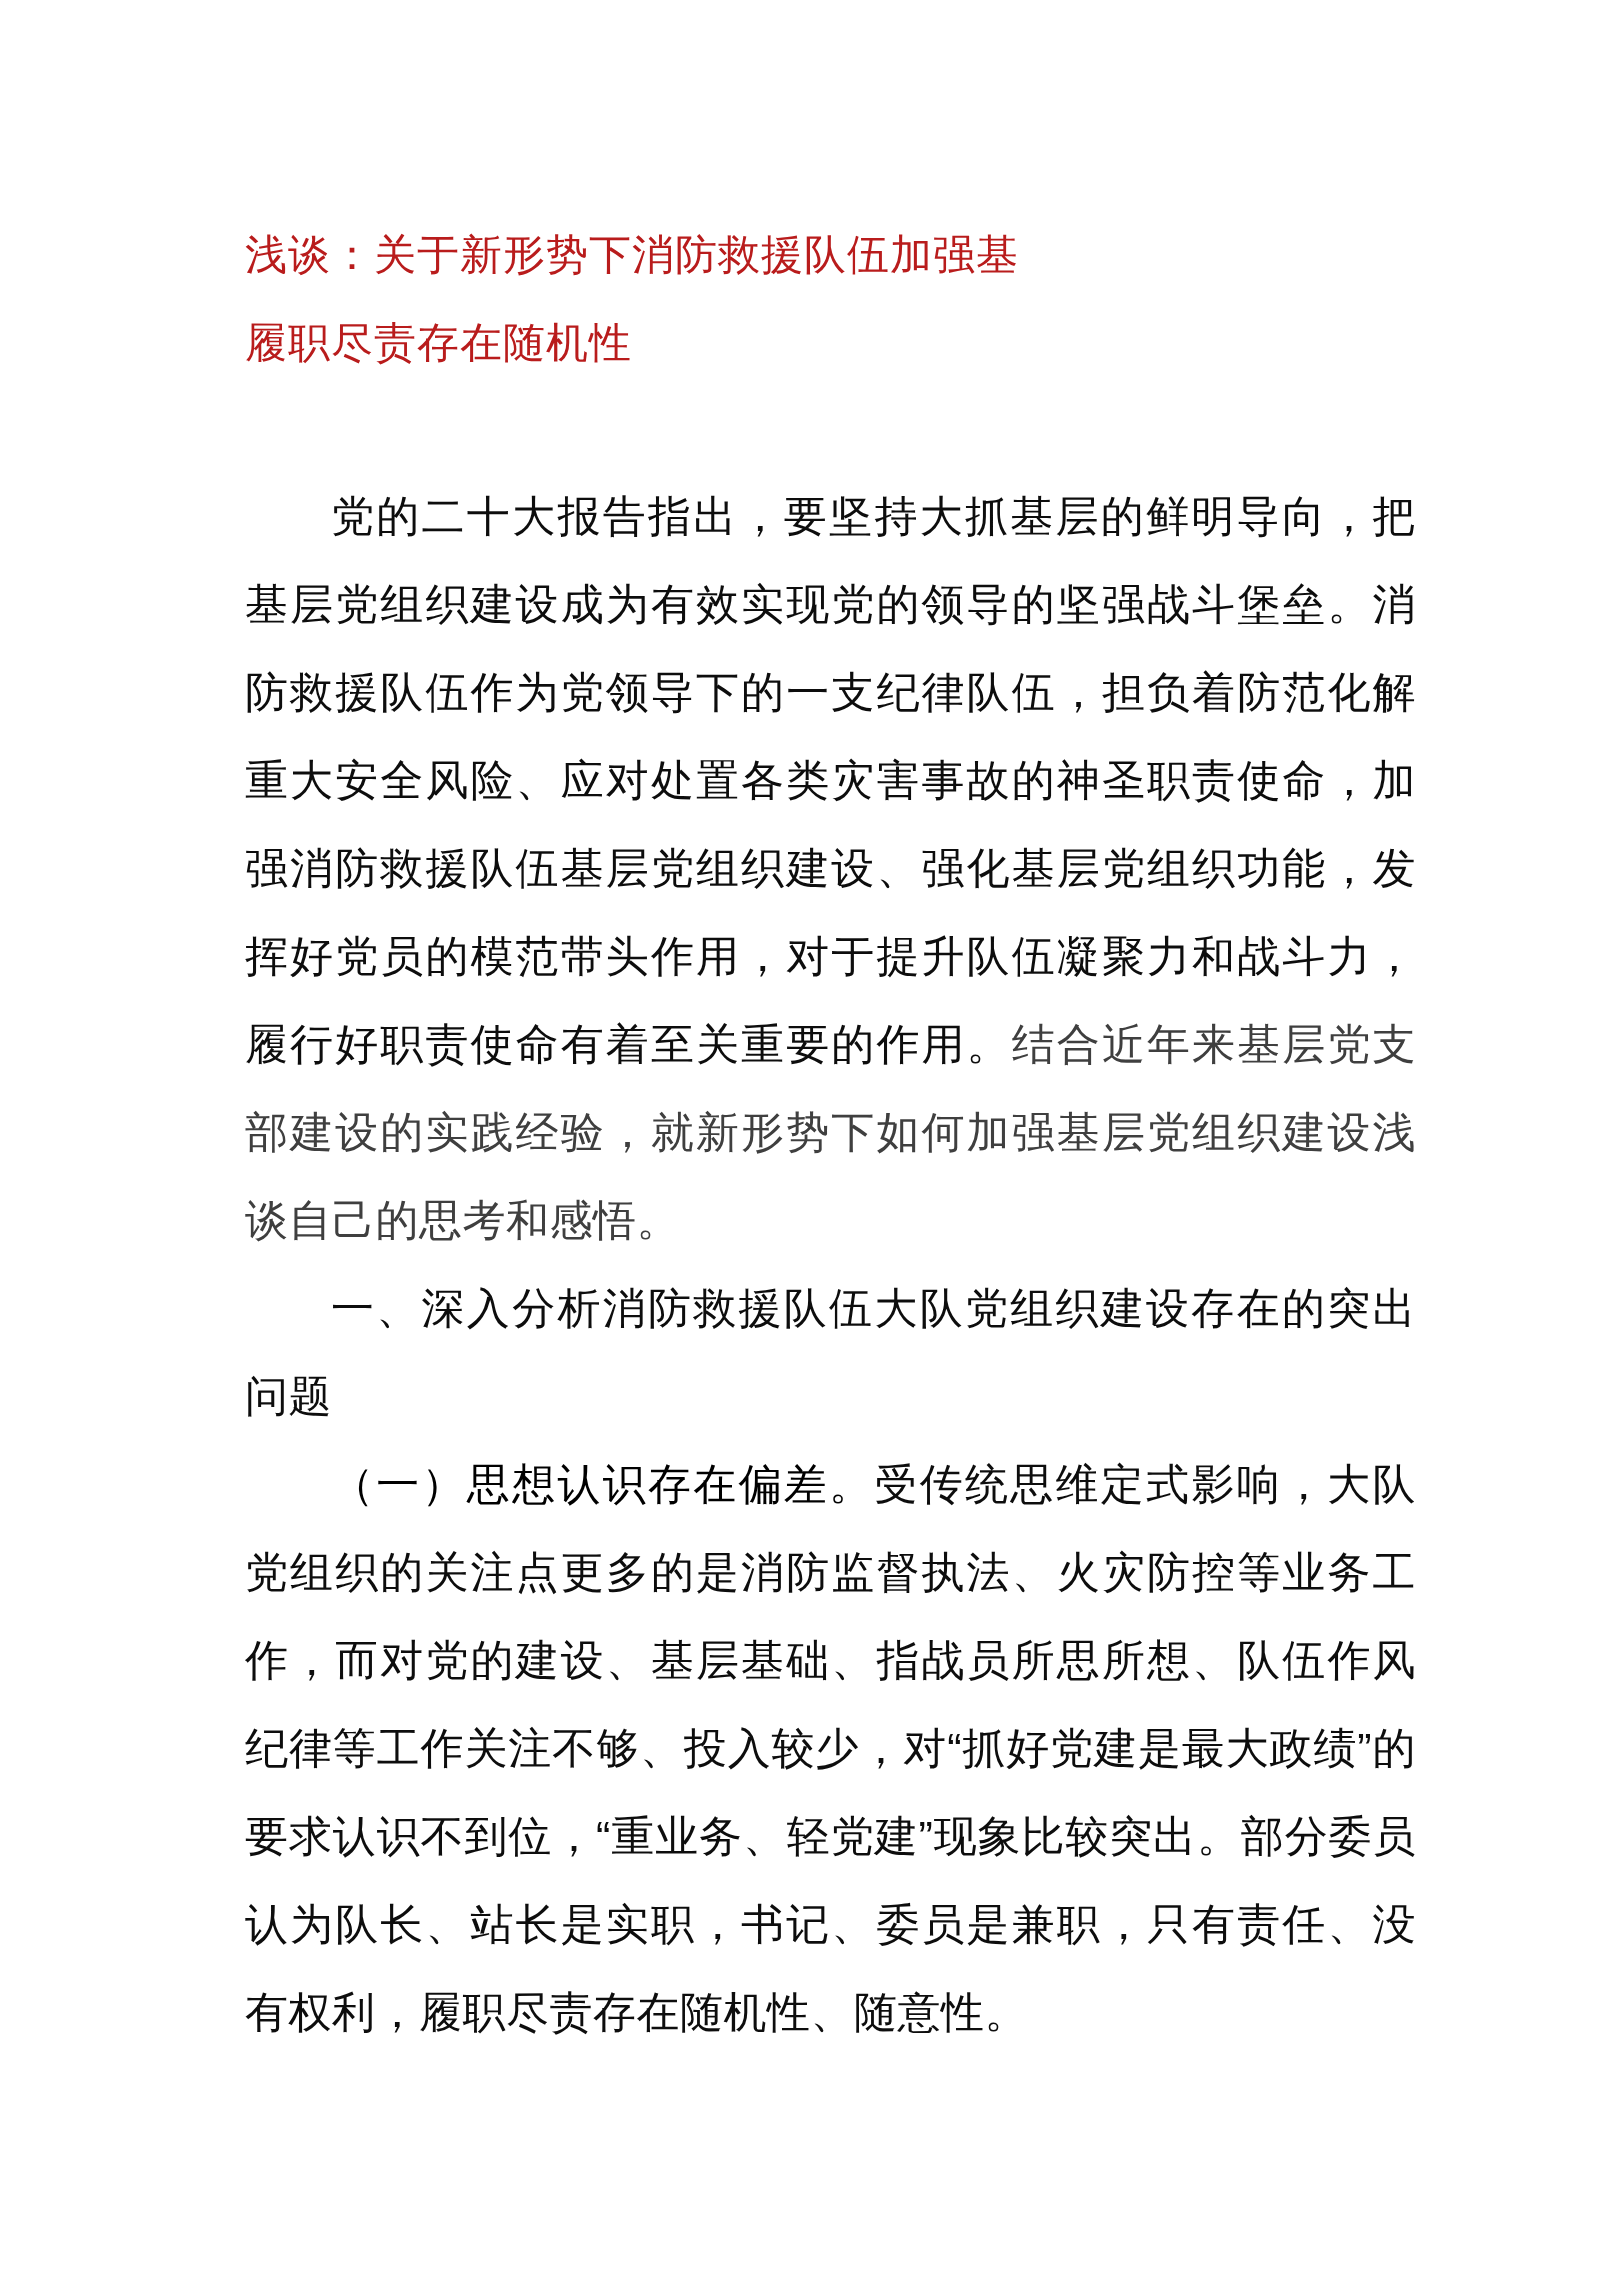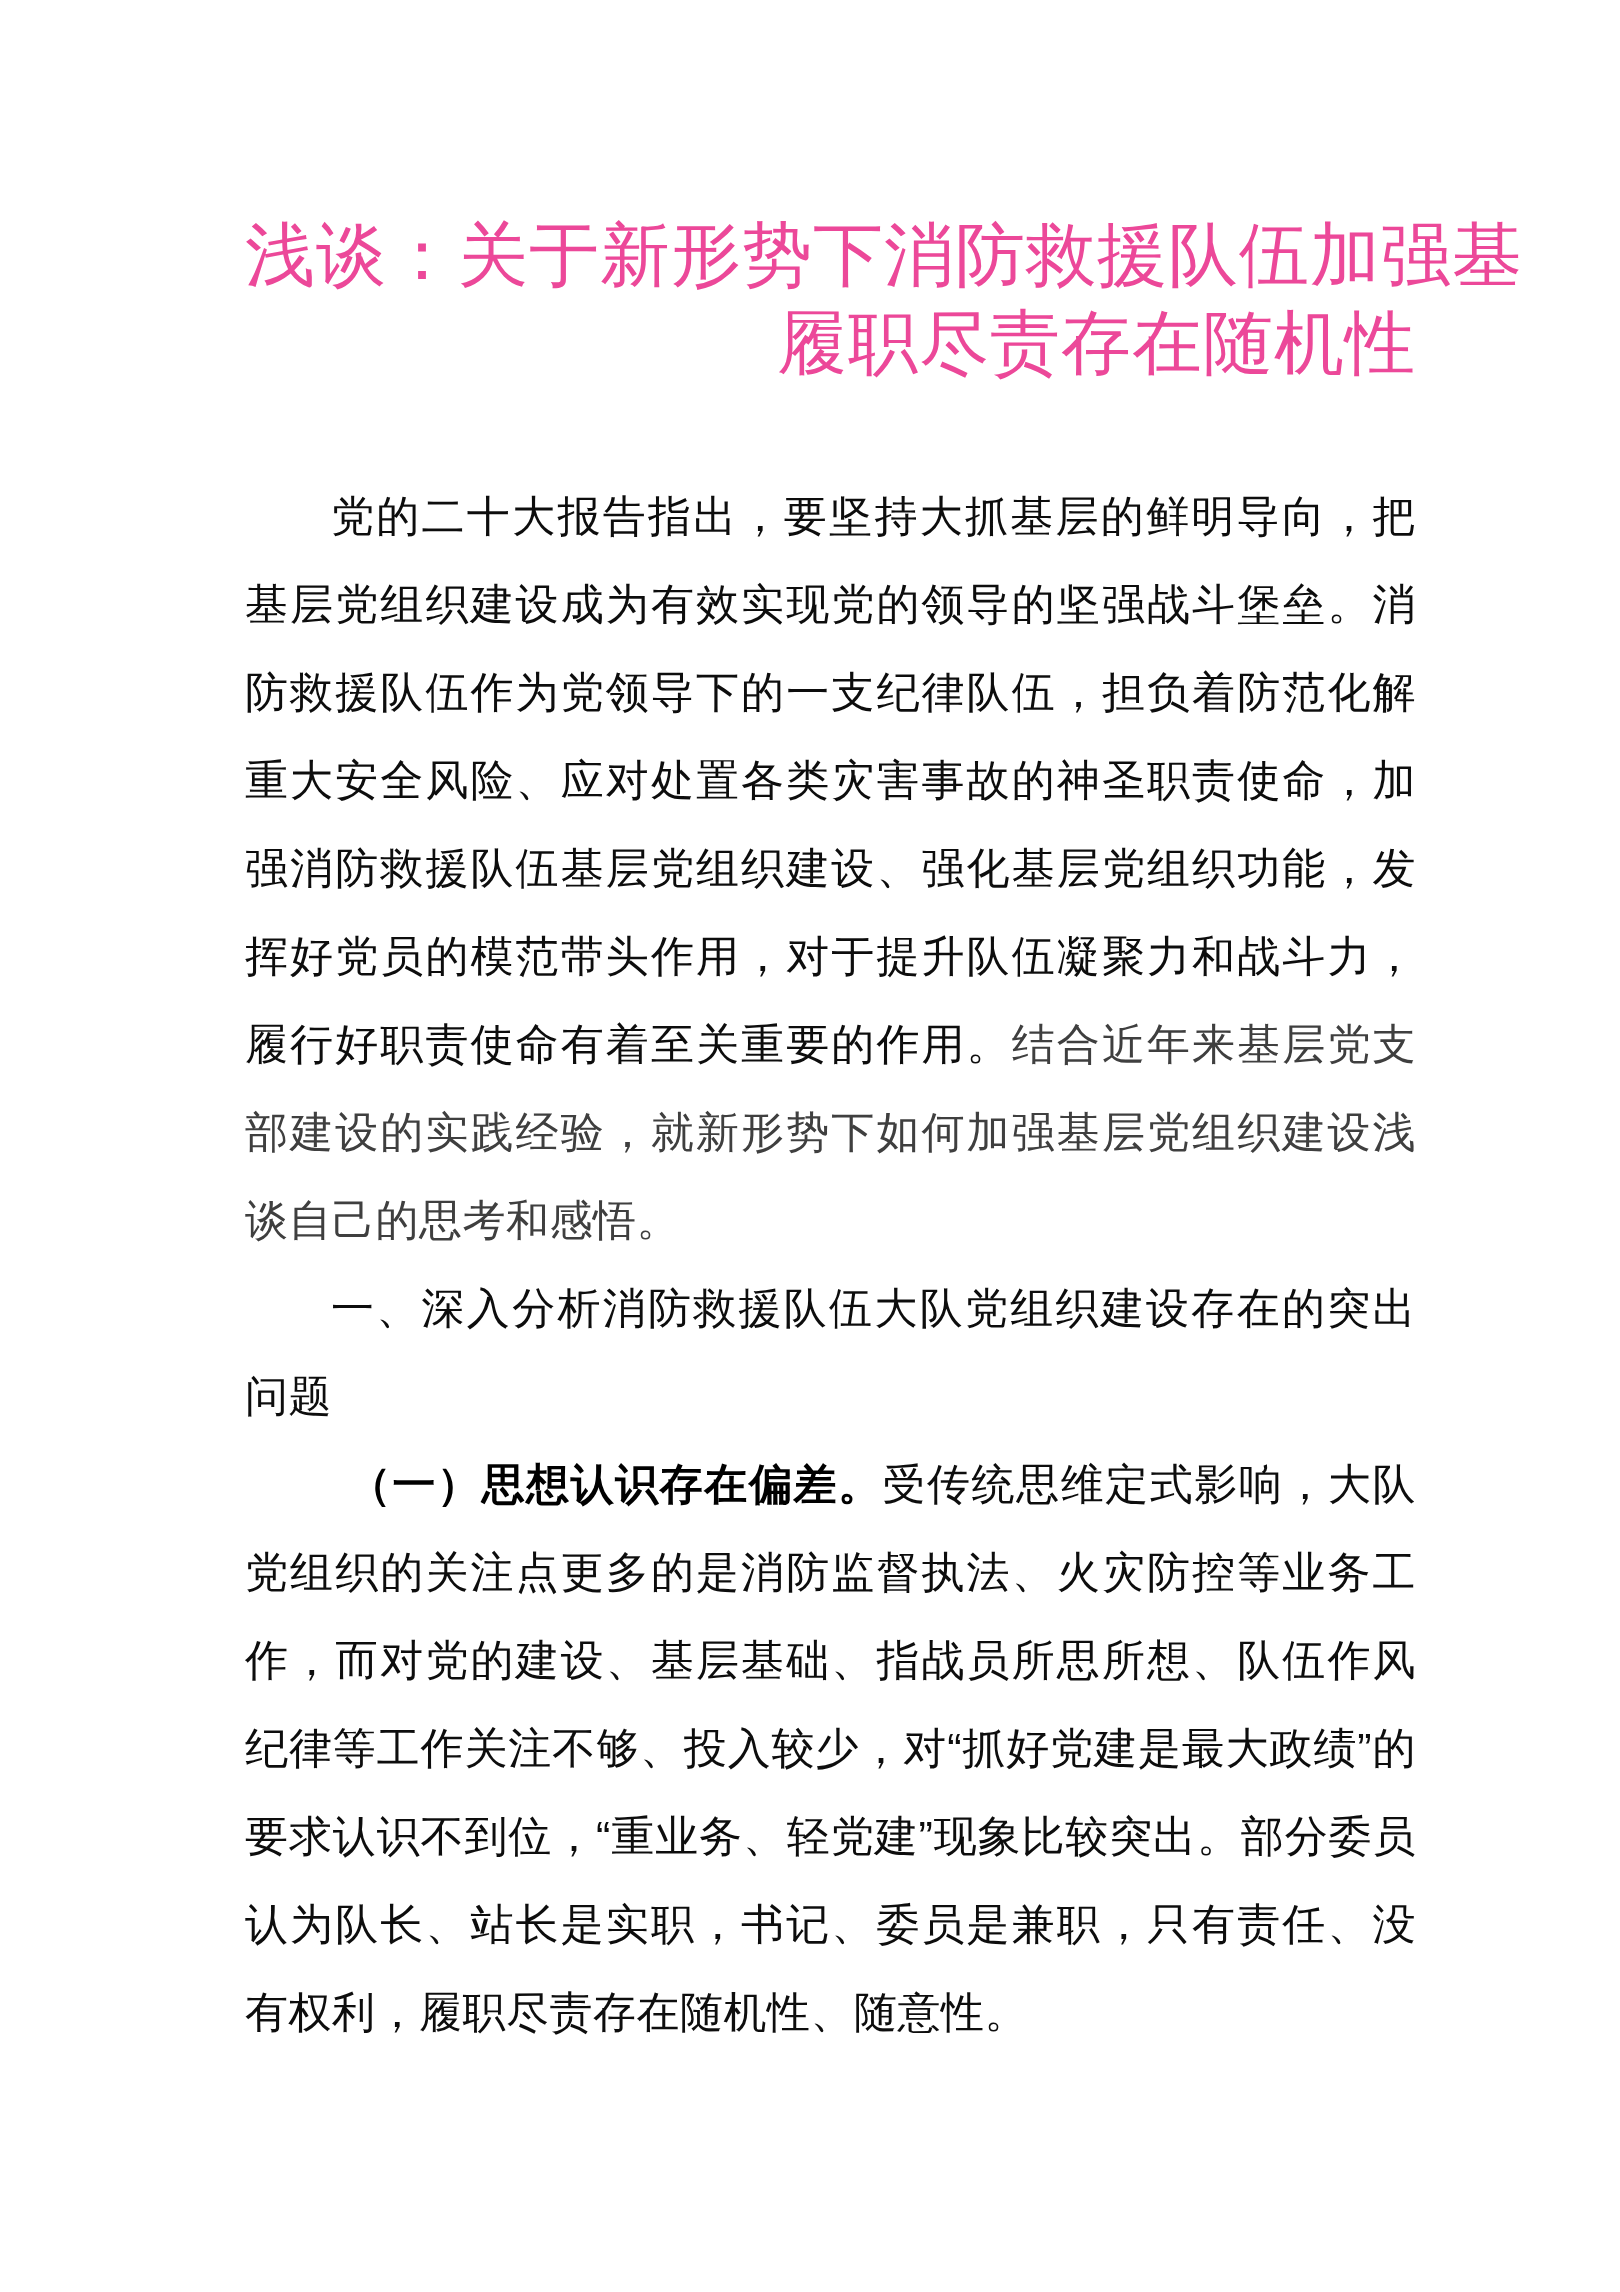--- a/index.html
+++ b/index.html
@@ -12,26 +12,26 @@
     width: 1620px;
     height: 2293px;
     background: #ffffff;
     box-sizing: border-box;
     padding: 211px 204px 0 245px;
     font-family: "Liberation Sans", "DejaVu Sans", sans-serif;
     overflow: hidden;
   }
   .doc-title {
     margin: 0 0 85px 0;
-    font-size: 70px;
+    font-size: 42px;
     line-height: 88px;
     font-weight: 400;
     letter-spacing: 1px;
-    color: #ec4899;
-    text-align: right;
+    color: #b91c1c;
+    text-align: left;
   }
   .doc-title .title-line {
     display: block;
     white-space: nowrap;
   }
   .para {
     margin: 0;
     font-size: 43px;
     line-height: 88px;
     color: #0d0d0d;
@@ -39,23 +39,22 @@
     text-indent: 2em;
     letter-spacing: 0.5px;
   }
   .seg-normal {
     font-weight: 400;
   }
   .seg-muted {
     color: #3f3f3f;
   }
   .seg-bold {
-    font-weight: 700;
+    font-weight: 400;
     color: #000000;
-    margin-left: 17px;
   }
 </style>
 </head>
 <body>
 
 <div class="page">
 
   <h1 class="doc-title">
     <span class="title-line">浅谈：关于新形势下消防救援队伍加强基</span>
     <span class="title-line">履职尽责存在随机性</span>

